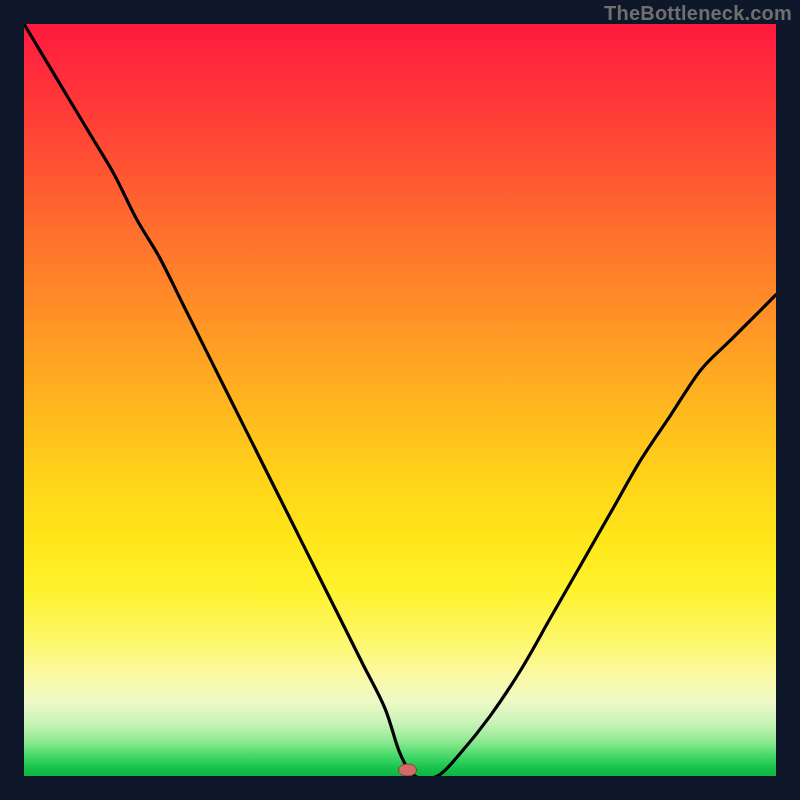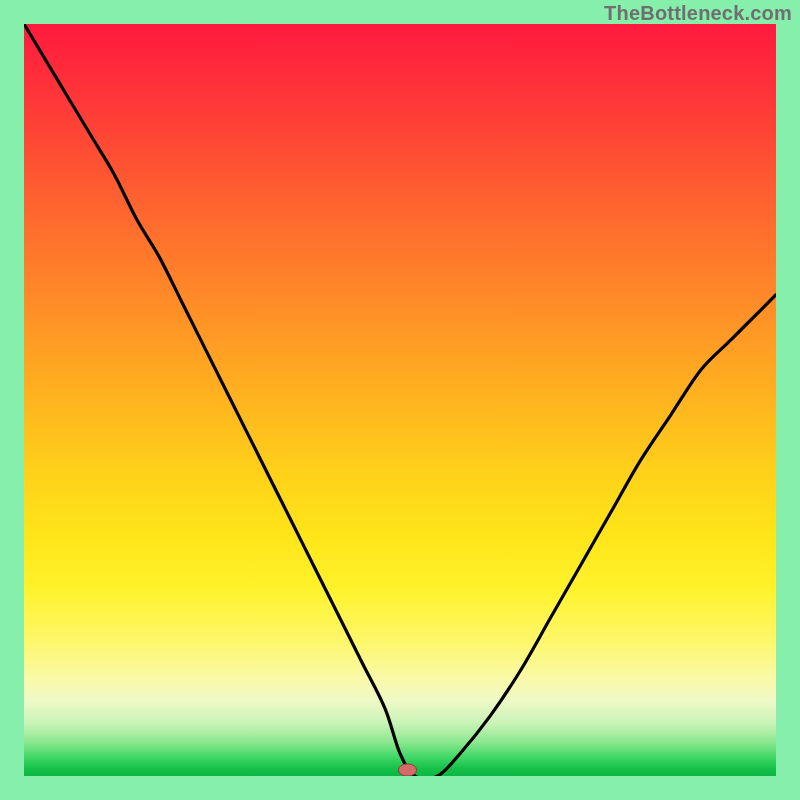--- a/index.html
+++ b/index.html
@@ -8,21 +8,21 @@
     width: 800px;
     height: 800px;
     overflow: hidden;
     background: #000;
     font-family: Arial, Helvetica, sans-serif;
   }
   .frame {
     position: relative;
     width: 800px;
     height: 800px;
-    background: #86efac;
+    background: #0f172a;
   }
   .attribution {
     position: absolute;
     top: 2px;
     right: 8px;
     color: #6f6f6f;
     font-size: 20px;
     font-weight: 600;
     letter-spacing: 0.2px;
     z-index: 20;

